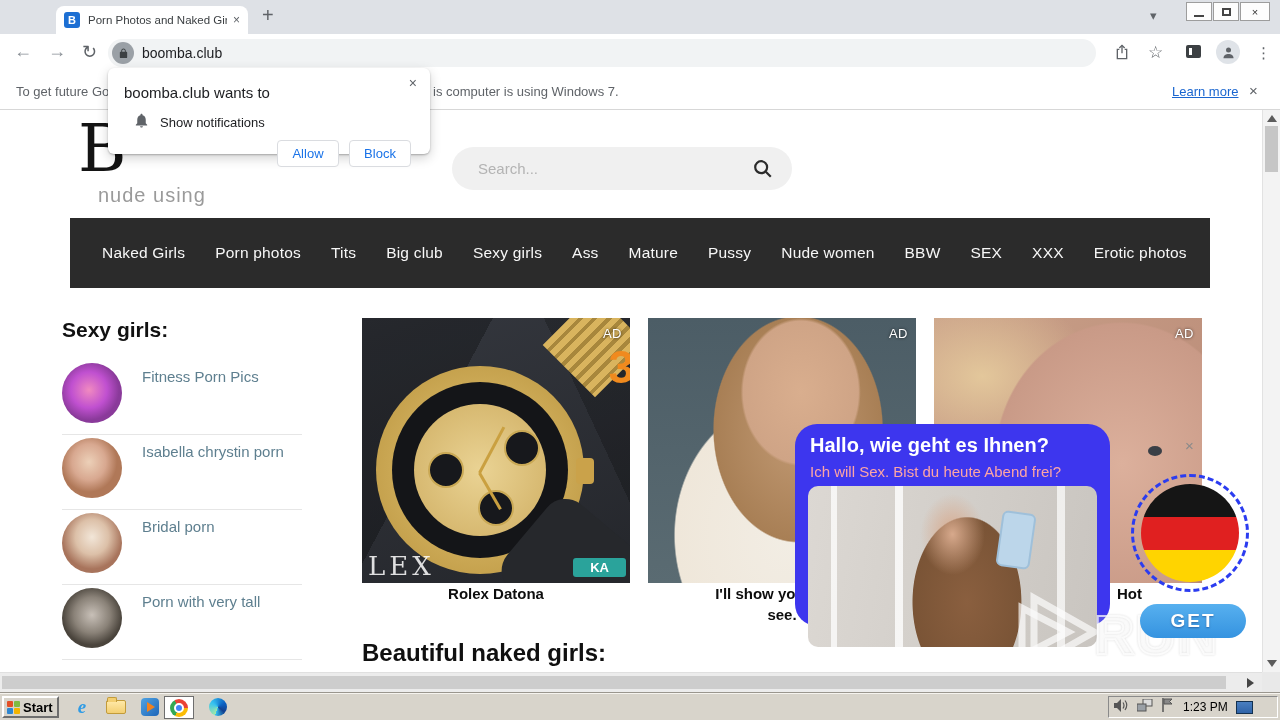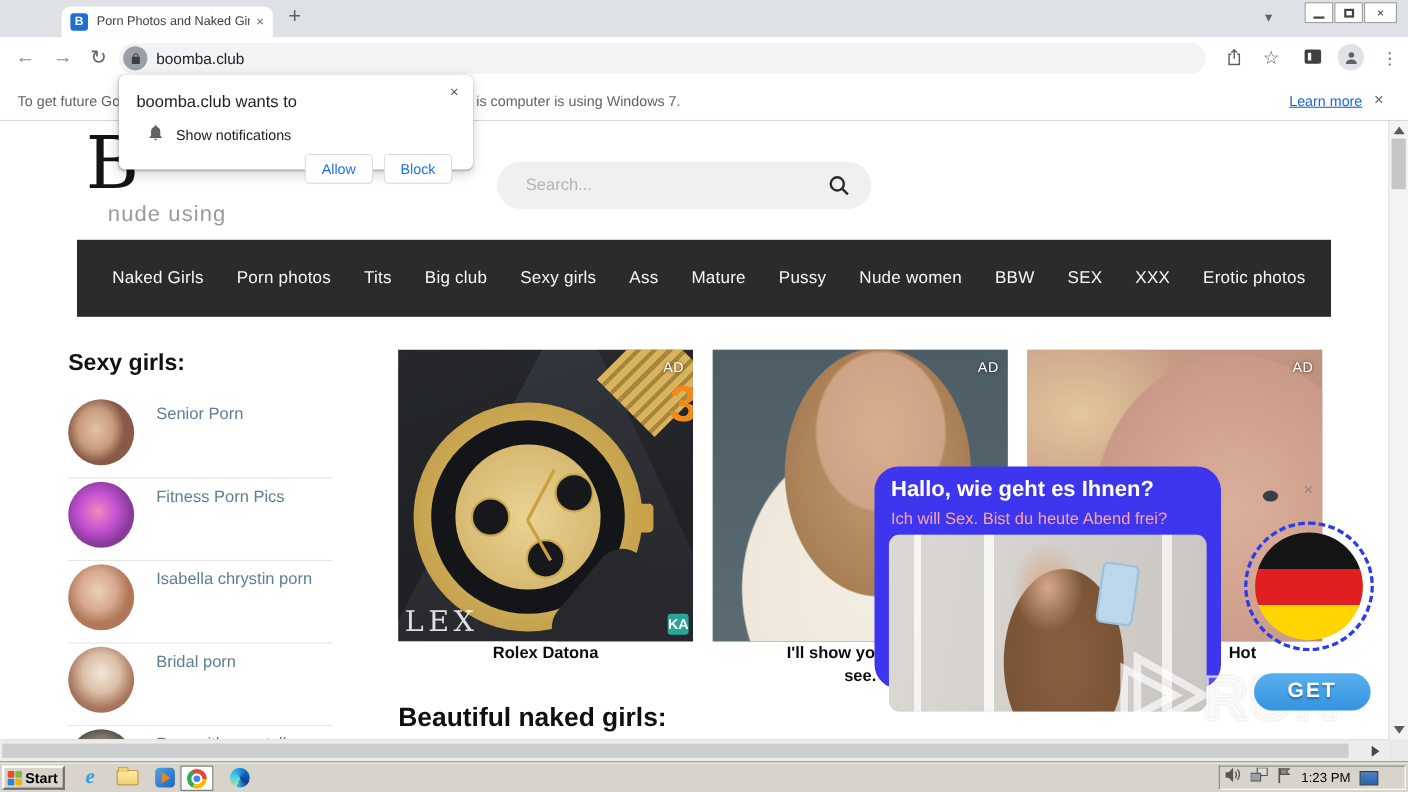--- a/index.html
+++ b/index.html
@@ -86,21 +86,21 @@
   .sd1{left:142px;top:112px}.sd2{left:66px;top:134px}.sd3{left:116px;top:172px}
   .hand{position:absolute;background:#caa040;transform-origin:50% 100%;}
   .h1{left:116px;top:103px;width:3px;height:52px;transform:rotate(28deg);}
   .h2{left:116px;top:113px;width:3px;height:42px;transform:rotate(150deg);}
   .band{position:absolute;left:150px;top:200px;width:130px;height:110px;background:#26282c;border-radius:24px;transform:rotate(40deg);}
   .band2{position:absolute;left:196px;top:-10px;width:74px;height:74px;transform:rotate(45deg);
          background:repeating-linear-gradient(90deg,#d9b45e 0 6px,#a8873c 6px 10px);}
   .crown{position:absolute;left:214px;top:140px;width:18px;height:26px;background:#caa24a;border-radius:4px;}
   .corner-num{position:absolute;right:-4px;top:22px;font-size:46px;font-weight:bold;color:#f08a1e;z-index:2;}
   .kabadge{position:absolute;right:4px;bottom:6px;background:#2aa39b;color:#fff;font-size:13px;font-weight:bold;
-           padding:2px 0;border-radius:3px;z-index:2;}
+           padding:2px 17px;border-radius:3px;z-index:2;}
   .brand{position:absolute;left:6px;bottom:2px;font-family:"DejaVu Serif",serif;font-size:26px;
          color:rgba(255,255,255,.85);letter-spacing:4px;}
   .card2{left:648px;background-color:#53646a;background-image:
          radial-gradient(60px 74px at 57% 28%,#d9ae8e 0%,#cfa486 96%,rgba(0,0,0,0) 100%),
          radial-gradient(120px 160px at 56% 42%,#c29a74 0%,#a87f55 70%,rgba(0,0,0,0) 71%),
          radial-gradient(160px 190px at 52% 82%,#f2ede4 0%,#efe7da 70%,rgba(0,0,0,0) 71%),
          linear-gradient(#4c5d66,#5a6b72);}
   .card3{left:934px;background-color:#caa28f;background-image:
          radial-gradient(180px 200px at 70% 55%,#dcb09c,#c99a87 70%,rgba(0,0,0,0) 71%),
          radial-gradient(160px 120px at 18% 22%,#e3c79b,rgba(0,0,0,0) 70%),
@@ -129,21 +129,21 @@
          border-radius:6px;transform:rotate(8deg);}
   .ad-close{position:absolute;left:1185px;top:327px;font-size:15px;color:#8a8a8a;z-index:23;}
 
   .flag-outer{position:absolute;left:1131px;top:364px;width:118px;height:118px;border:3px dashed #2b3cf0;
               border-radius:50%;box-sizing:border-box;display:flex;align-items:center;justify-content:center;z-index:22;}
   .flag-inner{width:98px;height:98px;border-radius:50%;
               background:linear-gradient(180deg,#151515 0 34%,#e02020 34% 67%,#ffd400 67%);}
   .getbtn{position:absolute;left:1140px;top:494px;width:106px;height:34px;border-radius:17px;border:none;
           background:linear-gradient(180deg,#57b0ef,#3593e0);color:#fff;font-weight:bold;font-size:19px;
           letter-spacing:2px;display:flex;align-items:center;justify-content:center;z-index:45;
-          font-family:inherit;text-shadow:0 1px 2px rgba(0,0,60,.35);margin-top:8px;}
+          font-family:inherit;text-shadow:0 1px 2px rgba(0,0,60,.35);}
 
   
   .watermark{position:absolute;left:1028px;top:482px;display:flex;align-items:center;z-index:40;opacity:.9;pointer-events:none;}
   .wm-text{font-size:56px;font-weight:bold;color:rgba(255,255,255,.12);-webkit-text-stroke:2px rgba(255,255,255,.8);
            letter-spacing:1px;filter:drop-shadow(0 0 1px rgba(120,120,120,.35));}
   .wm-logo{margin:0 -10px;}
 
   
   .vscroll{position:absolute;left:1262px;top:110px;width:18px;height:562px;background:#f3f3f3;
            border-left:1px solid #e2e2e2;box-sizing:border-box;}
@@ -291,24 +291,20 @@
       <span class="navitem">Nude women</span>
       <span class="navitem">BBW</span>
       <span class="navitem">SEX</span>
       <span class="navitem">XXX</span>
       <span class="navitem">Erotic photos</span>
     </div>
 
     <span class="side-heading">Sexy girls:</span>
     <div class="sidelist">
       <div class="siderow">
-        <span class="sideav av1"></span>
-        <span class="sidelink">Senior Porn</span>
-      </div>
-      <div class="siderow">
         <span class="sideav av2"></span>
         <span class="sidelink">Fitness Porn Pics</span>
       </div>
       <div class="siderow">
         <span class="sideav av3"></span>
         <span class="sidelink">Isabella chrystin porn</span>
       </div>
       <div class="siderow">
         <span class="sideav av4"></span>
         <span class="sidelink">Bridal porn</span>

